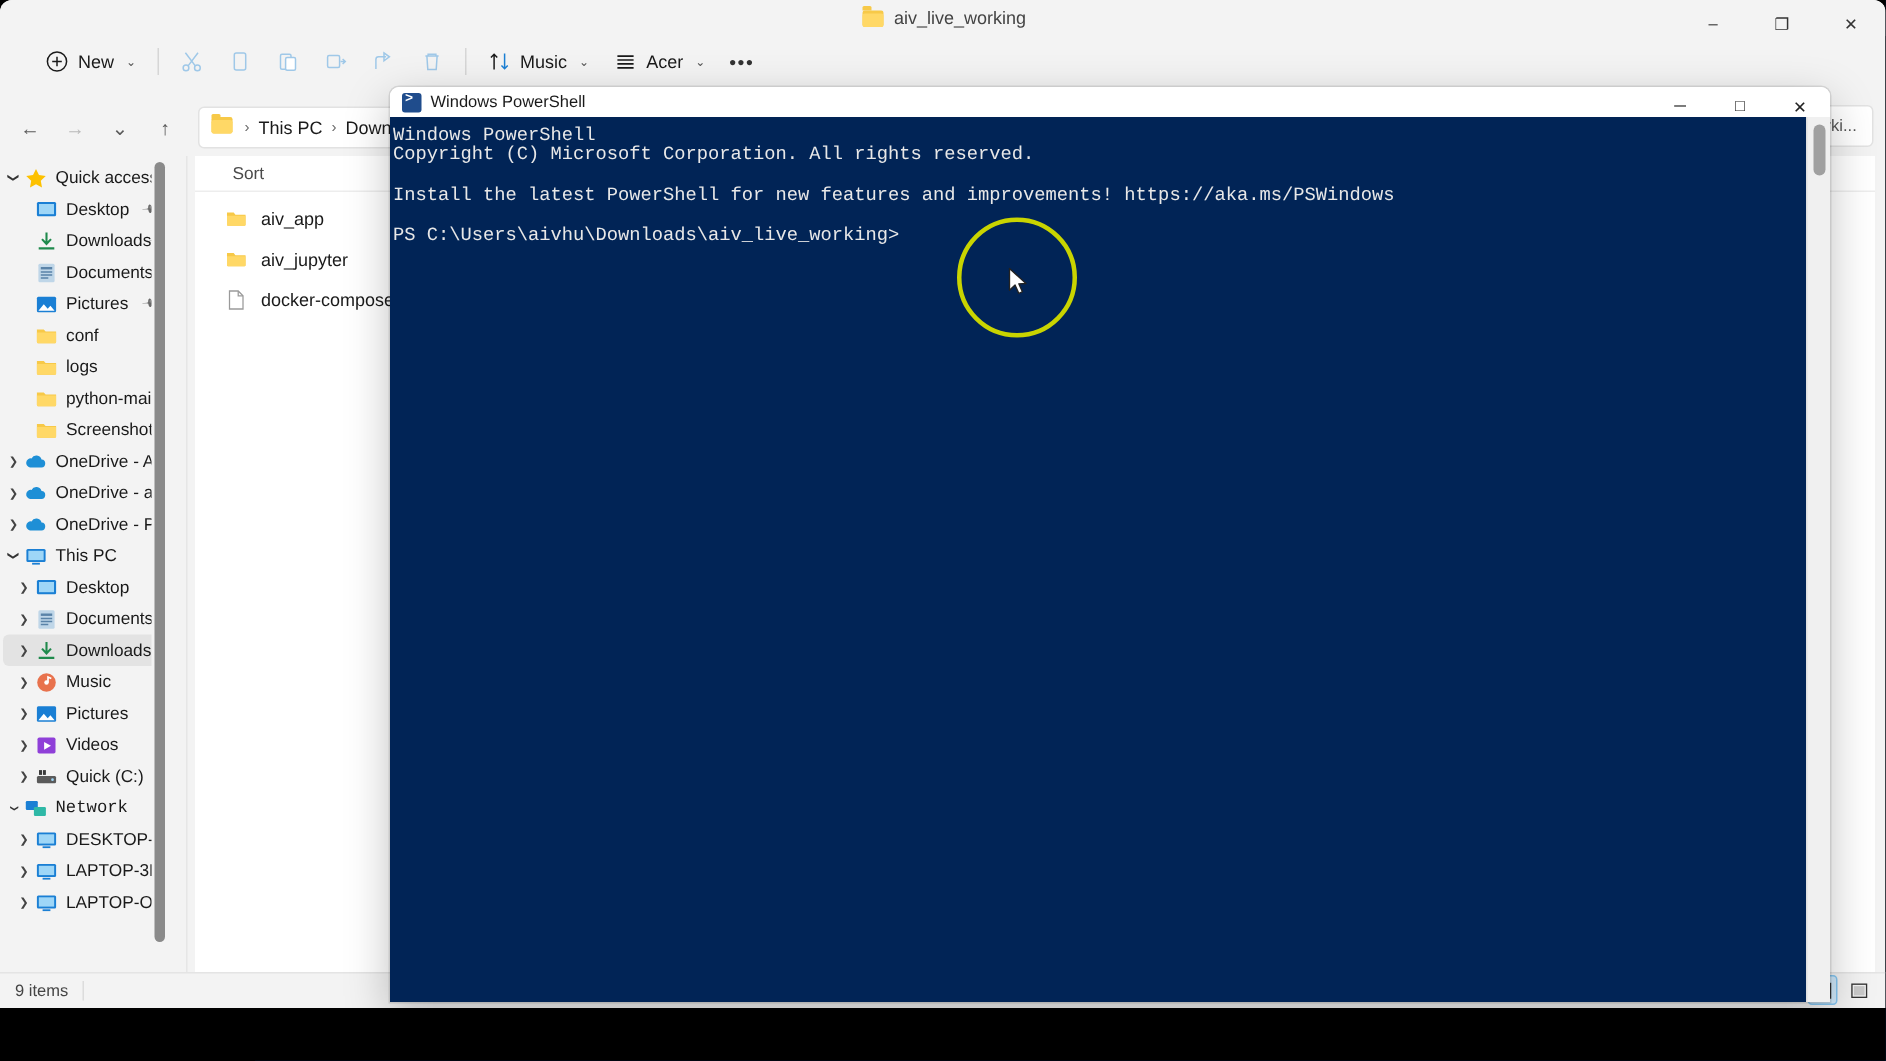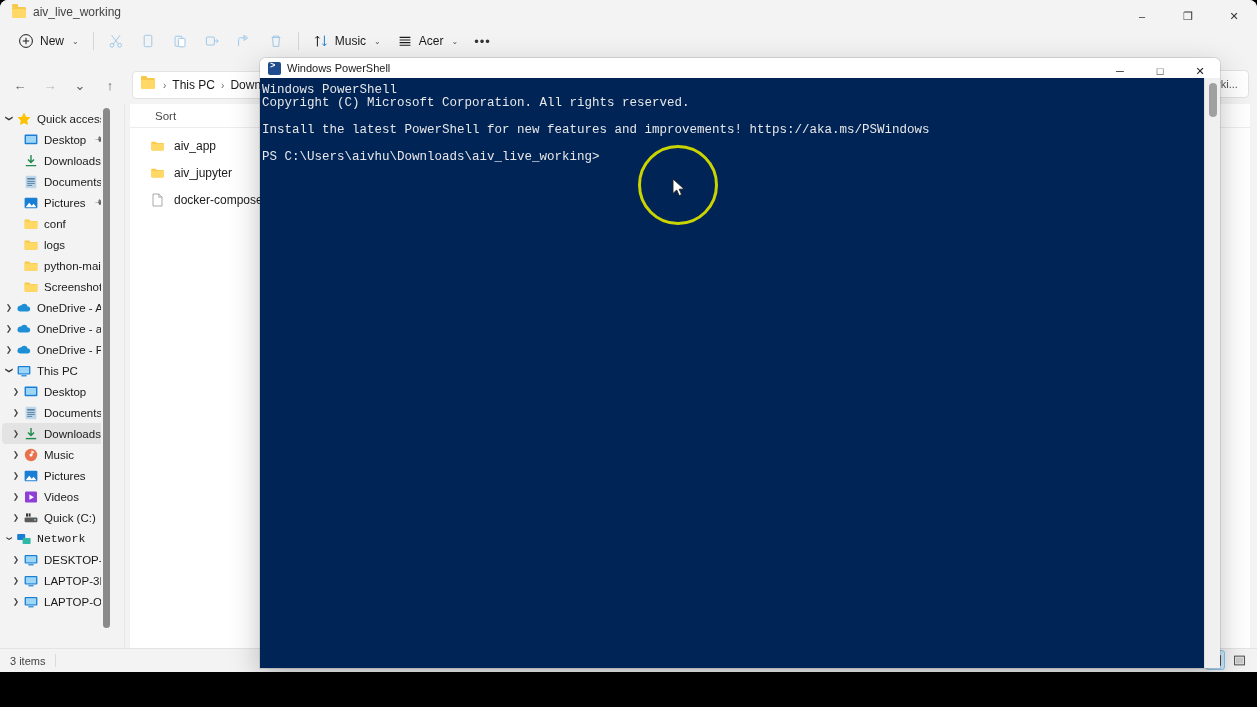--- a/index.html
+++ b/index.html
@@ -15,21 +15,21 @@
   #explorer {
     position: absolute; left: 0; top: 0; width: 1257px; height: 672px;
     background: #f3f3f3;
     border-radius: 8px 8px 0 0;
     overflow: hidden;
   }
   
   .titlebar {
     position: absolute; left:0; top:0; width:100%; height:24px;
     background: #f3f3f3;
-    display: flex; align-items: center;
+    display: flex; align-items: center; justify-content: center;
   }
   .tab {
     display:flex; align-items:center; gap:7px;
     margin-left:8px; height:24px; padding:0 10px 0 4px;
     font-size: 12px; color:#444;
   }
   .tab .folder { width:14px; height:11px; position:relative; }
   .folder-glyph {
     width:14px; height:11px; background:#f7c948; border-radius:1.5px;
     position:relative; display:inline-block;
@@ -44,21 +44,21 @@
   }
   .win-controls { position:absolute; right:0; top:0; height:32px; display:flex; }
   .win-btn {
     width:46px; height:32px; display:flex; align-items:center; justify-content:center;
     font-size:11px; color:#333; font-family:"Liberation Sans", sans-serif;
   }
 
   
   .toolbar {
     position:absolute; left:0; top:26px; width:100%; height:30px;
-    display:flex; align-items:center; gap:0; padding-left:10px;
+    display:flex; align-items:center; gap:0; padding-left:22px;
   }
   .tb-item {
     display:flex; align-items:center; gap:6px; height:28px; padding:0 8px;
     border-radius:4px; font-size:12px; color:#1a1a1a;
   }
   .tb-icon { width:16px; height:16px; display:block; }
   .tb-sep { width:1px; height:18px; background:#d6d6d6; margin:0 6px; }
   .chev { font-size:8px; color:#555; margin-left:2px; }
 
   
@@ -532,21 +532,21 @@
                 <path d="M3.2 1.6h6.2l3.4 3.4v9.4H3.2z" fill="#fff" stroke="#9a9a9a" stroke-width=".9"></path>
                 <path d="M9.4 1.6V5h3.4" fill="none" stroke="#9a9a9a" stroke-width=".9"></path>
               </svg>
               <span>docker-compose.yml</span>
             </div>
           </div>
       </div>
     </div>
 
     <div class="statusbar">
-      <span>3 items</span>
+      <span>9 items</span>
       <span class="status-sep"></span>
       <div class="view-toggles">
         <div class="vt active">
           <svg width="13" height="13" viewBox="0 0 16 16">
             <rect x="2" y="2" width="12" height="12" fill="none" stroke="#333" stroke-width="1.1"></rect>
             <path d="M3.6 5.3h8.8M3.6 8h8.8M3.6 10.7h8.8" stroke="#333" stroke-width="1.1"></path>
           </svg>
         </div>
         <div class="vt">
           <svg width="13" height="13" viewBox="0 0 16 16">

